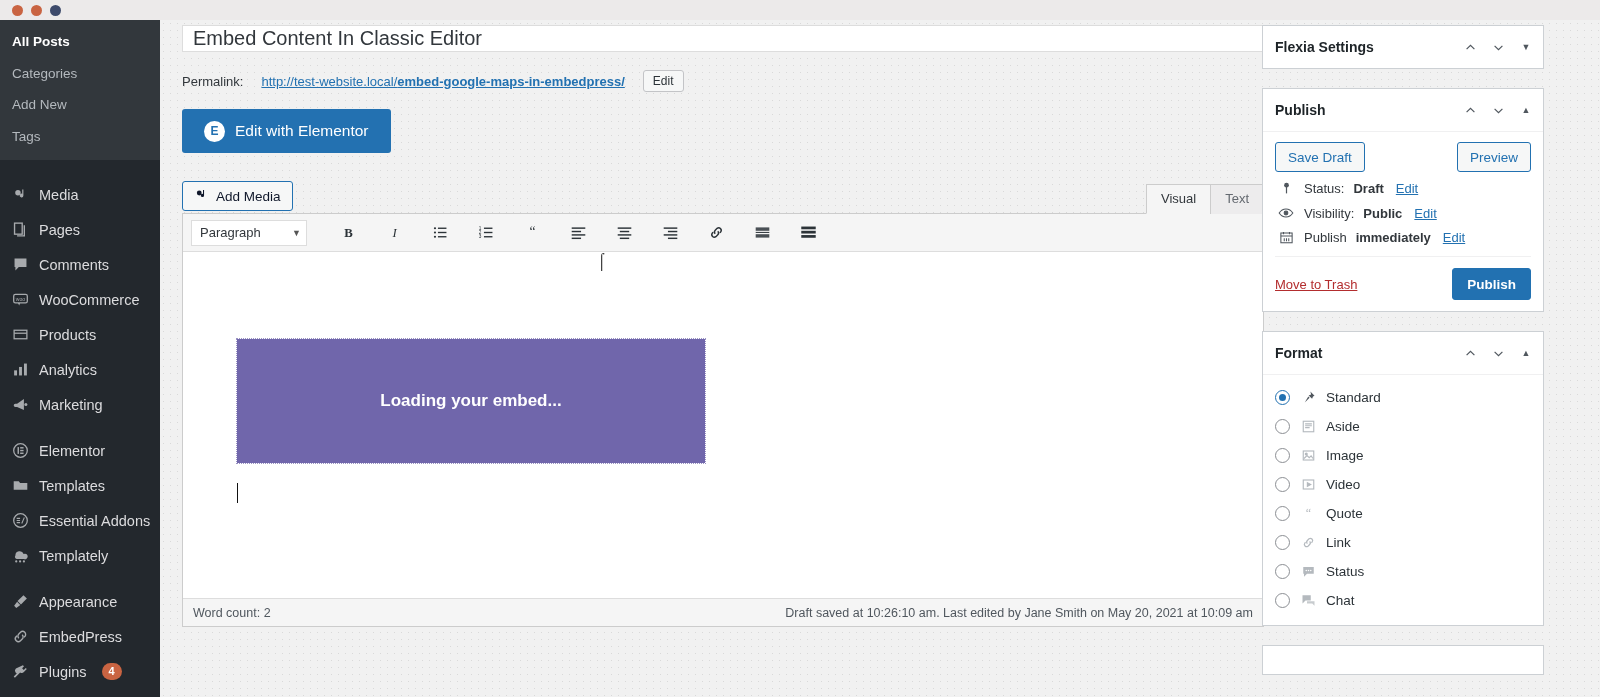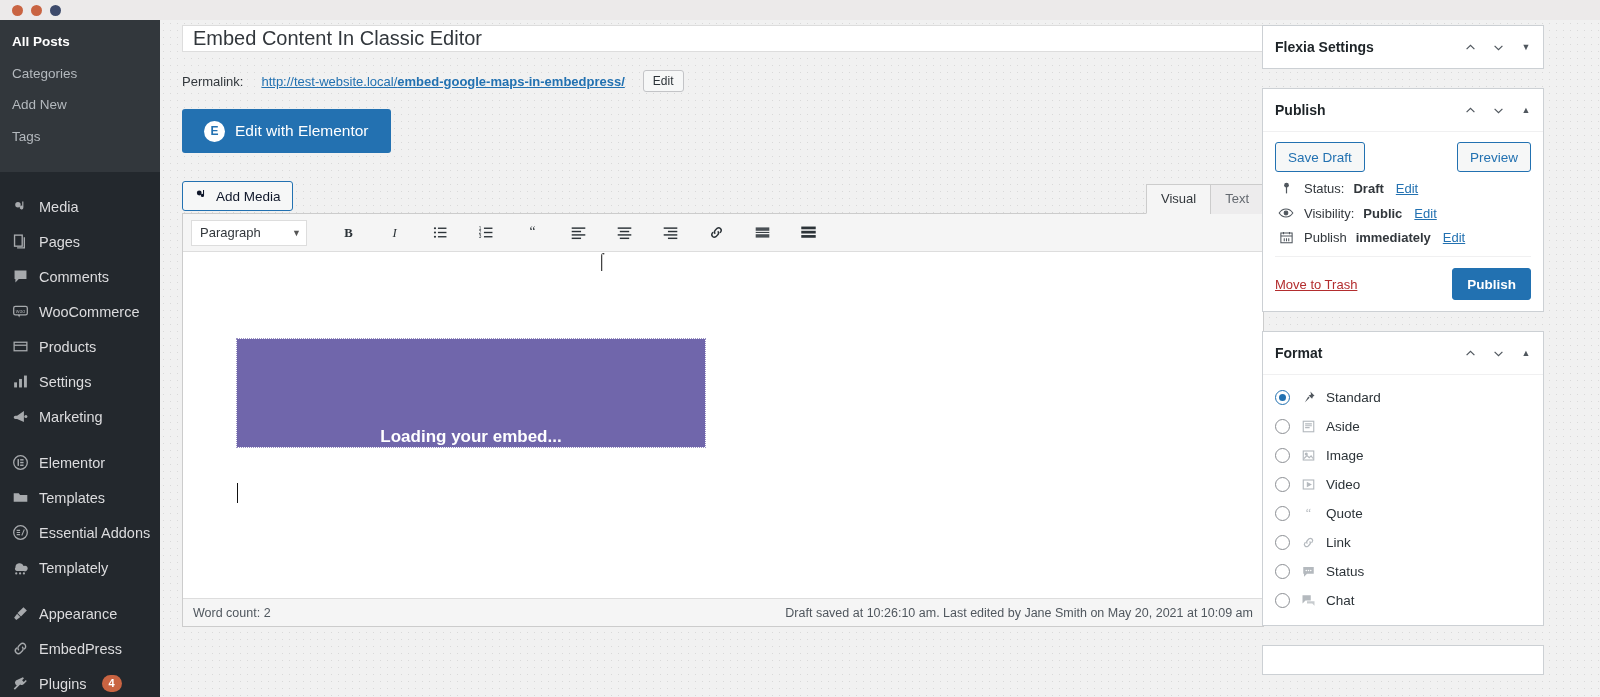--- a/index.html
+++ b/index.html
@@ -21,21 +21,21 @@
   .tl-red { background: #c96442; }
   .tl-yellow { background: #c96442; }
   .tl-green { background: #3d4a6b; }
 
   
   .adminmenu {
     position: absolute; left: 0; top: 20px; width: 160px; height: 677px;
     background: #23282d; color: #eee;
     font-size: 14px;
   }
-  .submenu { background: #32373c; padding: 6px 0 20px; }
+  .submenu { background: #32373c; padding: 6px 0 8px; }
   .submenu .sm-item {
     padding: 6px 0 6px 12px; font-size: 13.5px; color: #b4b9be; line-height: 1.45;
     cursor: pointer;
   }
   .submenu .sm-item.current { color: #fff; font-weight: 700; }
   .menu-list { padding-top: 17px; }
   .menu-item {
     display: flex; align-items: center; gap: 9px;
     height: 35px; padding-left: 10px; color: #dcdcde; cursor: pointer;
     font-size: 14.5px; white-space: nowrap;
@@ -129,23 +129,23 @@
   .select-para .caret { font-size: 9px; color: #555; }
   .tb-btn {
     width: 30px; height: 28px; display: flex; align-items: center; justify-content: center;
     color: #2c3338; cursor: pointer; background: transparent; border: none;
   }
   .tb-btn svg { display: block; }
 
   .editor-body { height: 346px; background: #fff; position: relative; padding: 30px 0 0 0; }
   .embed-box {
     position: absolute; left: 54px; top: 87px;
-    width: 468px; height: 108px;
+    width: 468px; height: 124px;
     background: #7066ab; color: #fff;
-    display: flex; align-items: flex-end; justify-content: center;
+    display: flex; align-items: center; justify-content: center;
     font-size: 17px; font-weight: 700;
     outline: 1px dotted #9a93c4;
   }
   .text-caret { position: absolute; left: 54px; top: 231px; width: 1px; height: 20px; background: #111; }
   .mouse-cursor { position: absolute; left: 414px; top: 0px; color: #333; font-size: 16px; }
 
   .editor-footer {
     display: flex; align-items: center; justify-content: space-between;
     height: 28px; background: #f5f5f5; border-top: 1px solid #ddd;
     padding: 0 10px; font-size: 12.5px; color: #50575e;
@@ -281,21 +281,21 @@
         <span>Products</span>
       </div>
       <div class="menu-item">
         <span class="mi-ico">
             <svg width="17" height="17" viewBox="0 0 20 20" fill="currentColor">
               <rect x="2.5" y="11" width="3.4" height="6"></rect>
               <rect x="8.3" y="7" width="3.4" height="10"></rect>
               <rect x="14.1" y="3" width="3.4" height="14"></rect>
             </svg>
           </span>
-        <span>Settings</span>
+        <span>Analytics</span>
       </div>
       <div class="menu-item">
         <span class="mi-ico">
             <svg width="17" height="17" viewBox="0 0 20 20" fill="currentColor">
               <path d="M14 3.5v13L6 13H4a2 2 0 0 1 0-4h2l8-5.5z"></path>
               <circle cx="16.3" cy="10" r="1.8"></circle>
             </svg>
           </span>
         <span>Marketing</span>
       </div>

